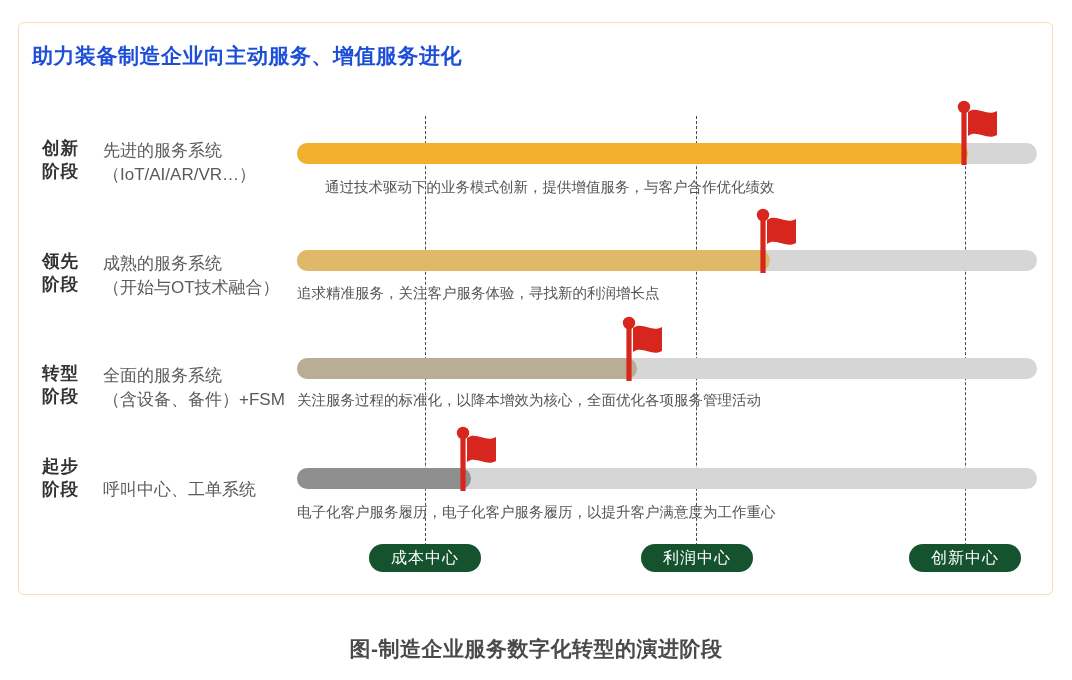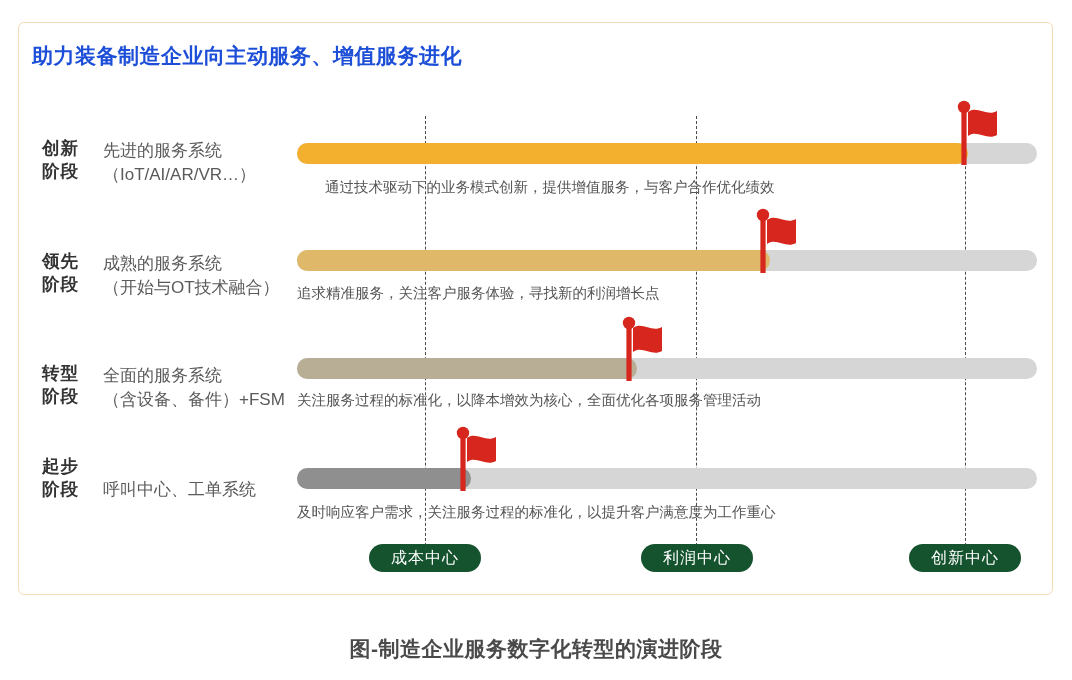--- a/index.html
+++ b/index.html
@@ -213,20 +213,20 @@
   </div>
   <div class="track" style="left:297px; top:468px; width:740px;"></div>
   <div class="fill" style="left:297px; top:468px; width:174px; background:#8f8f8f;"></div>
   <div class="flag" style="left:456px; top:426px;">
     <svg width="62" height="72" viewBox="0 0 62 72">
       <circle cx="7" cy="7" r="6.2" fill="#d6261d"></circle>
       <rect x="4.4" y="7" width="5.2" height="58" fill="#d6261d"></rect>
       <path d="M11 12 C20 5, 30 17, 40 11 L40 35 C30 41, 20 29, 11 36 Z" fill="#d6261d"></path>
     </svg>
   </div>
-  <div class="bar-caption" style="left:297px; top:503px;">及时响应客户需求，关注服务过程的标准化，以提升客户满意度为工作重心</div>
+  <div class="bar-caption" style="left:297px; top:503px;">电子化客户服务履历，电子化客户服务履历，以提升客户满意度为工作重心</div>
 </div>
 
 <div class="pill" style="left:369px; top:544px; width:112px;">成本中心</div>
 <div class="pill" style="left:641px; top:544px; width:112px;">利润中心</div>
 <div class="pill" style="left:909px; top:544px; width:112px;">创新中心</div>
 
 <div id="figure-caption">图-制造企业服务数字化转型的演进阶段</div>
 
 </body></html>

